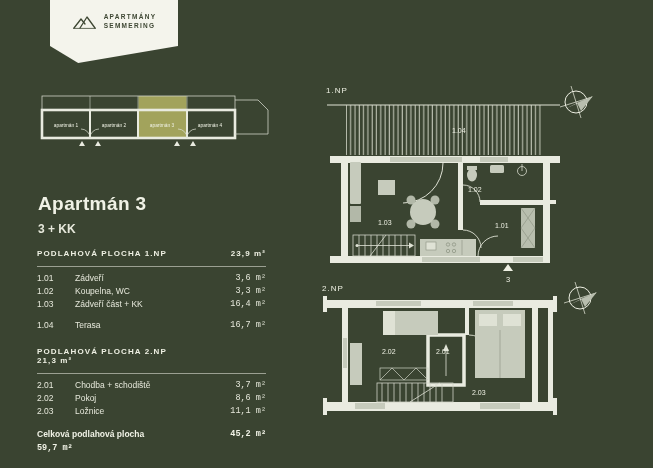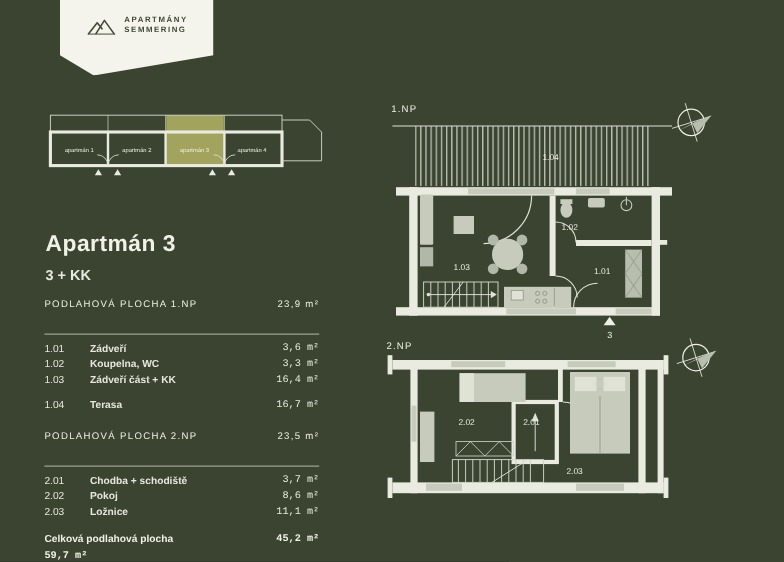--- a/index.html
+++ b/index.html
@@ -16,29 +16,29 @@
     clip-path:polygon(0 0,100% 0,100% 73%,22% 100%,0 73%);
   }
   .brand-inner{display:flex;align-items:center;justify-content:center;gap:6px;padding-top:13px;}
   .brand-lines div{font-size:6.5px;letter-spacing:1.3px;font-weight:bold;color:#3e4733;line-height:8.5px;}
   
   .title-block{position:absolute;left:38px;top:193px;}
   .apt-title{font-size:19px;font-weight:bold;letter-spacing:.4px;margin:0;color:#f0f2e6;}
   .apt-sub{font-size:12px;margin-top:7px;color:#e6e8db;font-weight:bold;}
   
   .area-table{position:absolute;left:37px;top:249px;width:229px;}
-  .thead{display:flex;justify-content:space-between;font-size:8px;font-weight:normal;
-         letter-spacing:1.1px;padding-bottom:20px;margin-bottom:5px;
+  .thead{display:flex;justify-content:space-between;font-size:8px;font-weight:bold;
+         letter-spacing:1.1px;padding-bottom:8px;margin-bottom:5px;
          border-bottom:1px solid rgba(235,237,226,.55);color:#eef0e3;}
   .trow{display:flex;font-size:8.5px;line-height:13px;color:#e6e8db;}
   .code{width:38px;}
-  .nm{flex:1;font-weight:bold;}
+  .nm{flex:1;}
   .ar{text-align:left;font-family:Liberation Mono, monospace;}
   .gap{margin-top:8px;}
-  .sec2{margin-top:15px;}
+  .sec2{margin-top:15px;flex-direction:column;}
   .totals{margin-top:10px;}
   .total-row{display:flex;font-size:8.5px;line-height:13.5px;font-weight:bold;color:#f0f2e6;}
   .total-row .nm{flex:1;}
   
   .plan-svg{position:absolute;pointer-events:none;}
   .plan-1np{left:310px;top:80px;}
   .plan-2np{left:310px;top:278px;}
   .site-plan{position:absolute;left:28px;top:86px;pointer-events:none;}
   svg text{font-family:"Liberation Sans",sans-serif;fill:#eef0e3;}
 </style>
@@ -119,21 +119,21 @@
       <span class="ar">16,4 m²</span>
     </div>
     <div class="trow gap">
       <span class="code">1.04</span>
       <span class="nm">Terasa</span>
       <span class="ar">16,7 m²</span>
     </div>
 
     <div class="thead sec2">
       <span>PODLAHOVÁ PLOCHA 2.NP</span>
-      <span>23,5 m²</span>
+      <span>21,3 m²</span>
     </div>
     <div class="trow">
       <span class="code">2.01</span>
       <span class="nm">Chodba + schodiště</span>
       <span class="ar">3,7 m²</span>
     </div>
     <div class="trow">
       <span class="code">2.02</span>
       <span class="nm">Pokoj</span>
       <span class="ar">8,6 m²</span>

